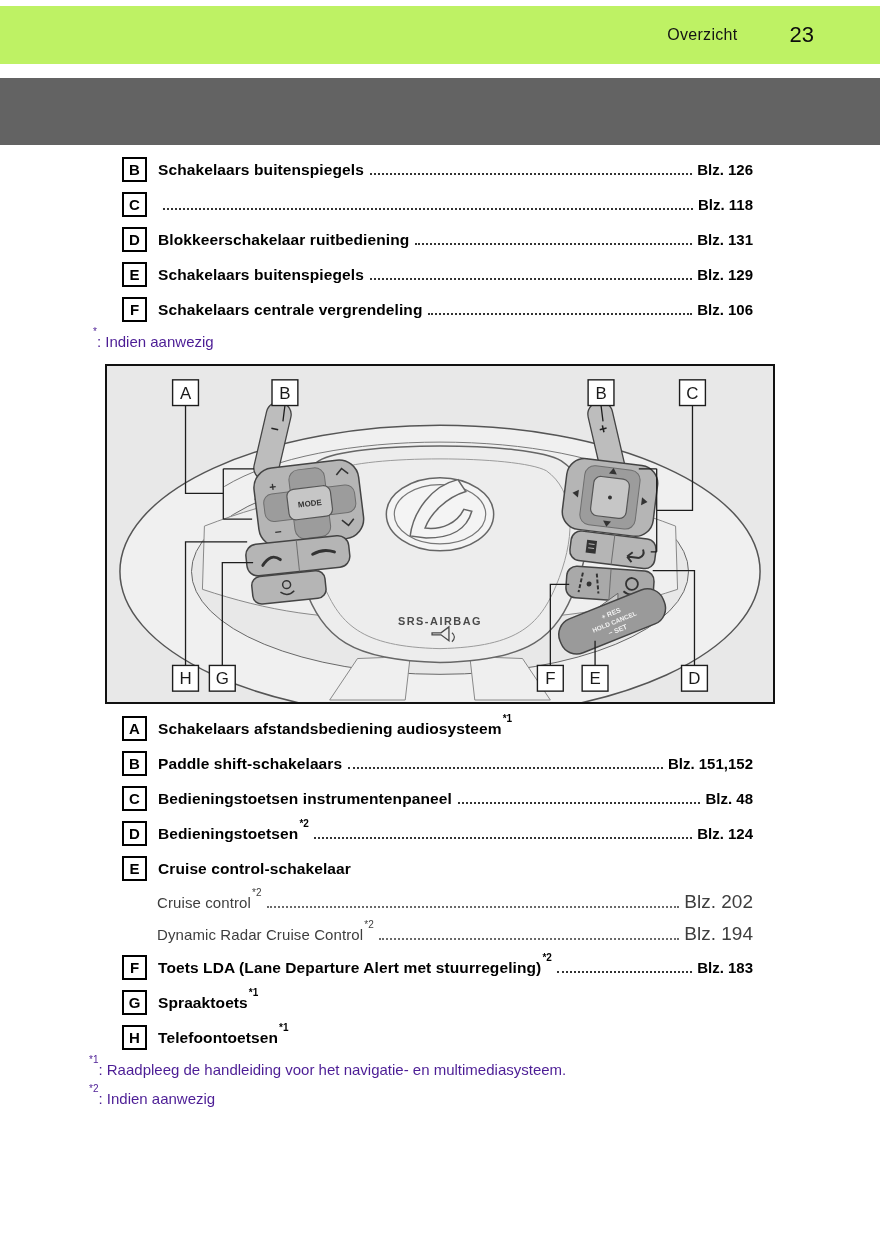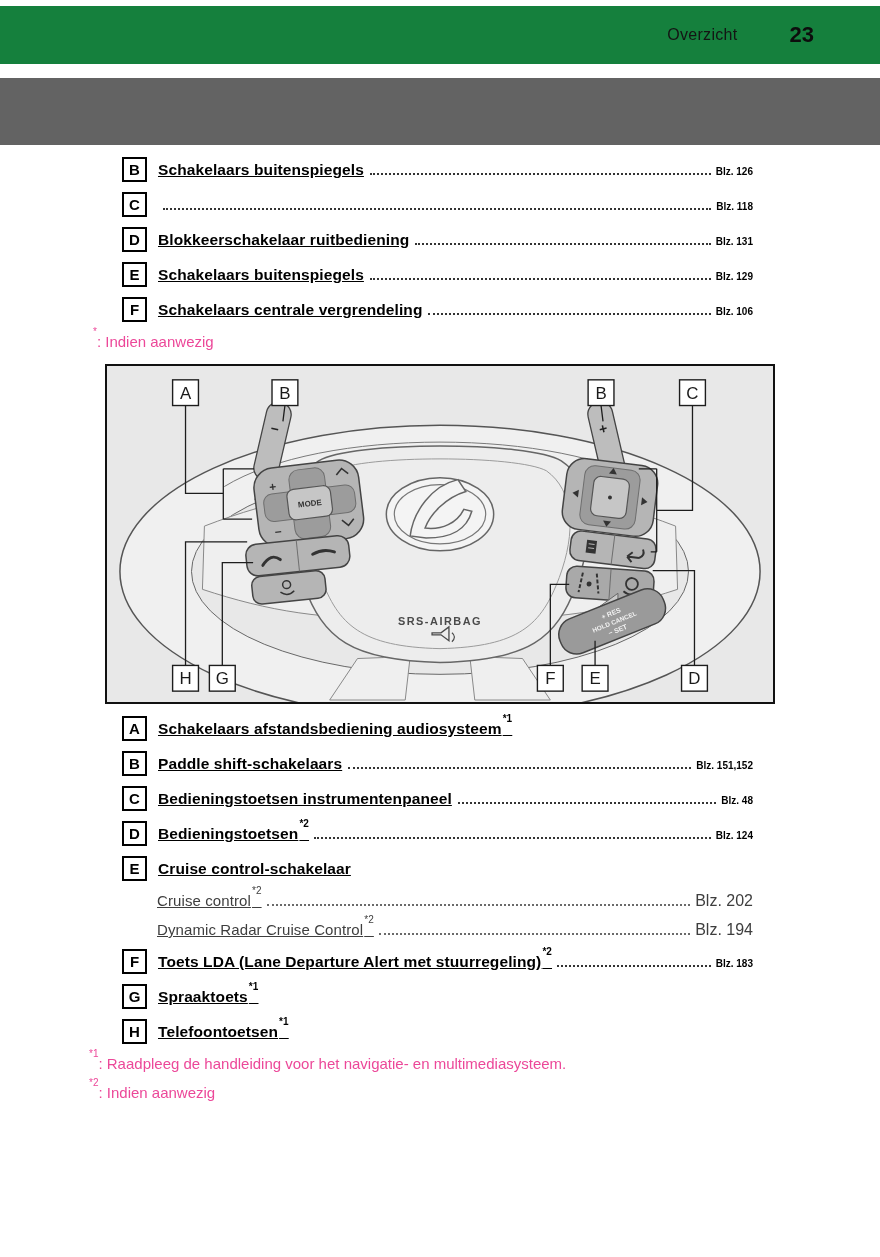--- a/index.html
+++ b/index.html
@@ -1,45 +1,45 @@
 <!DOCTYPE html>
 <html><head>
 <meta charset="utf-8">
 <style>
   * { margin:0; padding:0; box-sizing:border-box; }
   html,body { width:880px; height:1257px; background:#ffffff; overflow:hidden;
     font-family:"Liberation Sans","DejaVu Sans",sans-serif; color:#000; }
 
   
   .top-white { height:6px; background:#fff; }
-  .header-band { height:58px; background:#15803d; display:flex; align-items:center;
+  .header-band { height:58px; background:#bef264; display:flex; align-items:center;
     justify-content:flex-end; padding-right:66px; }
   .section-title { font-size:16px; color:#141414; letter-spacing:.3px; }
-  .page-number { font-size:22px; font-weight:bold; color:#0d0d0d; margin-left:52px; }
+  .page-number { font-size:22px; font-weight:normal; color:#0d0d0d; margin-left:52px; }
   .band-gap { height:14px; background:#fff; }
   .section-band { height:67px; background:#636363; }
 
   
   .toc { margin:12px 127px 0 122px; }
   .toc-row { display:flex; align-items:baseline; margin-bottom:10px; }
   .badge { display:inline-flex; width:25px; height:25px; border:2px solid #000;
     align-items:center; justify-content:center; font-weight:bold; font-size:15px;
     margin-right:11px; flex:none; background:#fff; }
-  .lbl { font-weight:bold; font-size:15.5px; white-space:nowrap; letter-spacing:.1px;text-decoration:underline; }
+  .lbl { font-weight:bold; font-size:15.5px; white-space:nowrap; letter-spacing:.1px; }
   .sup { font-size:10px; position:relative; top:-6px; margin-left:1px; font-weight:bold; }
   .leader { flex:1; min-width:18px; margin:0 5px; height:13px;
     border-bottom:2px dotted #333; }
-  .pref { font-weight:bold; font-size:10px; white-space:nowrap; }
+  .pref { font-weight:bold; font-size:15px; white-space:nowrap; }
   .sub-row { margin-left:35px; }
   .sub-row .lbl { font-weight:normal; color:#3e3e3e; font-size:15px; }
   .sub-row .sup { font-weight:normal; color:#3e3e3e; }
-  .sub-row .pref { font-weight:normal; color:#3e3e3e; font-size:16px; }
+  .sub-row .pref { font-weight:normal; color:#3e3e3e; font-size:19px; }
   .sub-row .leader { border-bottom-color:#6a6a6a; }
 
-  .footnote { margin:4px 0 0 92px; font-size:15px; color:#ec4899; }
+  .footnote { margin:4px 0 0 92px; font-size:15px; color:#4c1d95; }
   .footnote .sup { font-weight:normal; }
   .footnotes-bottom { margin:10px 0 0 88px; }
   .footnotes-bottom .footnote { margin:0 0 11px 0; }
 
   
   .figure-frame { width:670px; height:340px; margin:14px 0 12px 105px;
     border:2px solid #111; background:#e8e8e8; }
   .figure-frame svg { display:block; }
   svg text { font-family:"Liberation Sans","DejaVu Sans",sans-serif; }
 </style>

